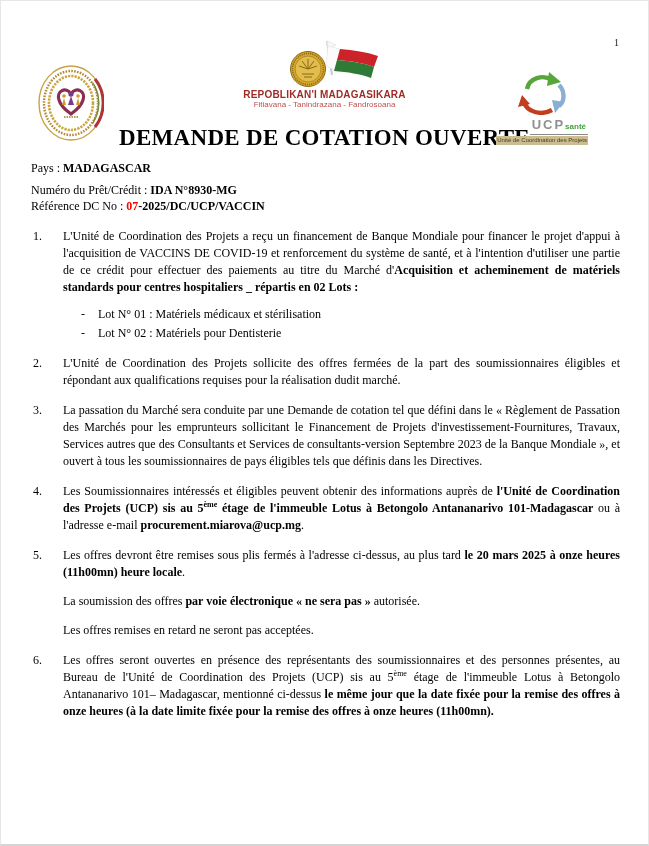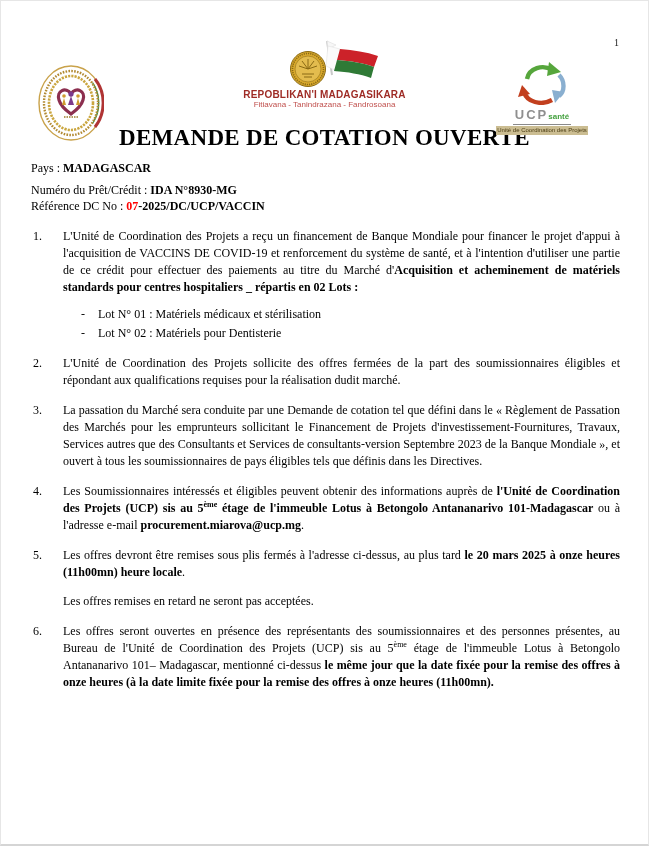--- a/index.html
+++ b/index.html
@@ -17,21 +17,21 @@
     padding-top:124px;
   }
   .page-number { position:absolute; top:36px; right:29px; font-size:10px; color:#222; }
 
   
   .seal-left { position:absolute; left:37px; top:64px; width:66px; height:76px; }
   .center-logo { position:absolute; left:50%; transform:translateX(-50%); top:38px; width:210px; text-align:center; }
   .center-logo svg { display:block; margin:0 auto; }
   .center-line1 { font-size:10px; font-weight:bold; color:var(--repoblika-dark-red,#9e2b25); letter-spacing:0.2px; line-height:11px; font-family:"Liberation Sans",sans-serif; }
   .center-line2 { font-size:8px; color:var(--repoblika-red,#c0504d); line-height:10px; font-family:"Liberation Sans",sans-serif; }
-  .ucp-logo { position:absolute; right:60px; top:58px; width:92px; text-align:center; font-family:"Liberation Sans",sans-serif; }
+  .ucp-logo { position:absolute; right:60px; top:68px; width:92px; text-align:right; font-family:"Liberation Sans",sans-serif; }
   .ucp-arrows { display:block; margin:0 auto; }
   .ucp-wordmark { line-height:12px; border-bottom:1.5px solid #8a8a8a; display:inline-block; padding:0 2px 1px 2px; }
   .ucp-text { font-size:13px; font-weight:bold; color:var(--ucp-gray,#9a9a9a); letter-spacing:2px; }
   .ucp-sante { font-size:8px; font-weight:bold; color:var(--ucp-green,#3f9a3f); }
   .ucp-caption { margin-top:1px; background:var(--ucp-caption-bg,#cbbd92); color:#4a3c12; font-size:6px; line-height:9px; padding:0 1px; }
 
   
   .title { text-align:center; font-size:23px; font-weight:bold; letter-spacing:0.3px; }
   .meta { margin:9px 30px 0 30px; font-size:12px; line-height:16.5px; }
   .meta p.gap { margin-top:7px; }
@@ -145,20 +145,21 @@
         <div class="doc-text"><span>La passation du Marché sera conduite par une Demande de cotation tel que défini dans le « Règlement de Passation des Marchés pour les emprunteurs sollicitant le Financement de Projets d'investissement-Fournitures, Travaux, Services autres que des Consultants et Services de consultants-version Septembre 2023 de la Banque Mondiale », et ouvert à tous les soumissionnaires de pays éligibles tels que définis dans les Directives.</span></div>
       </div>
       <div class="doc-item">
         <div class="doc-num">4.</div>
         <div class="doc-text"><span>Les Soumissionnaires intéressés et éligibles peuvent obtenir des informations auprès de </span><span class="b">l'Unité de Coordination des Projets (UCP) sis au 5</span><sup class="b">ème</sup><span class="b"> étage de l'immeuble Lotus à Betongolo Antananarivo 101-Madagascar</span><span> ou à l'adresse e-mail </span><span class="b u">procurement.miarova@ucp.mg</span><span>.</span></div>
       </div>
       <div class="doc-item">
         <div class="doc-num">5.</div>
         <div class="doc-text"><span>Les offres devront être remises sous plis fermés à l'adresse ci-dessus, au plus tard </span><span class="b">le</span><span class="b"> </span><span class="b u"> 20 mars 2025 </span><span class="b"> à onze heures (11h00mn) heure locale</span><span>.</span></div>
       </div>
+      <div class="doc-sub"><span>La soumission des offres </span><span class="b">par voie électronique « ne sera pas »</span><span> autorisée.</span></div>
       <div class="doc-sub"><span>Les offres remises en retard ne seront pas acceptées.</span></div>
       <div class="doc-item">
         <div class="doc-num">6.</div>
         <div class="doc-text"><span>Les offres seront ouvertes en présence des représentants des soumissionnaires et des personnes présentes, au Bureau de l'Unité de Coordination des Projets (UCP) sis au 5</span><sup>ème</sup><span> étage de l'immeuble Lotus à Betongolo Antananarivo 101– Madagascar, mentionné ci-dessus </span><span class="b">le même jour que la date fixée pour la remise des offres à onze heures (à la date limite fixée pour la remise des offres à onze heures (11h00mn).</span></div>
       </div>
     </div>
 
 </div>
 
 </body></html>

